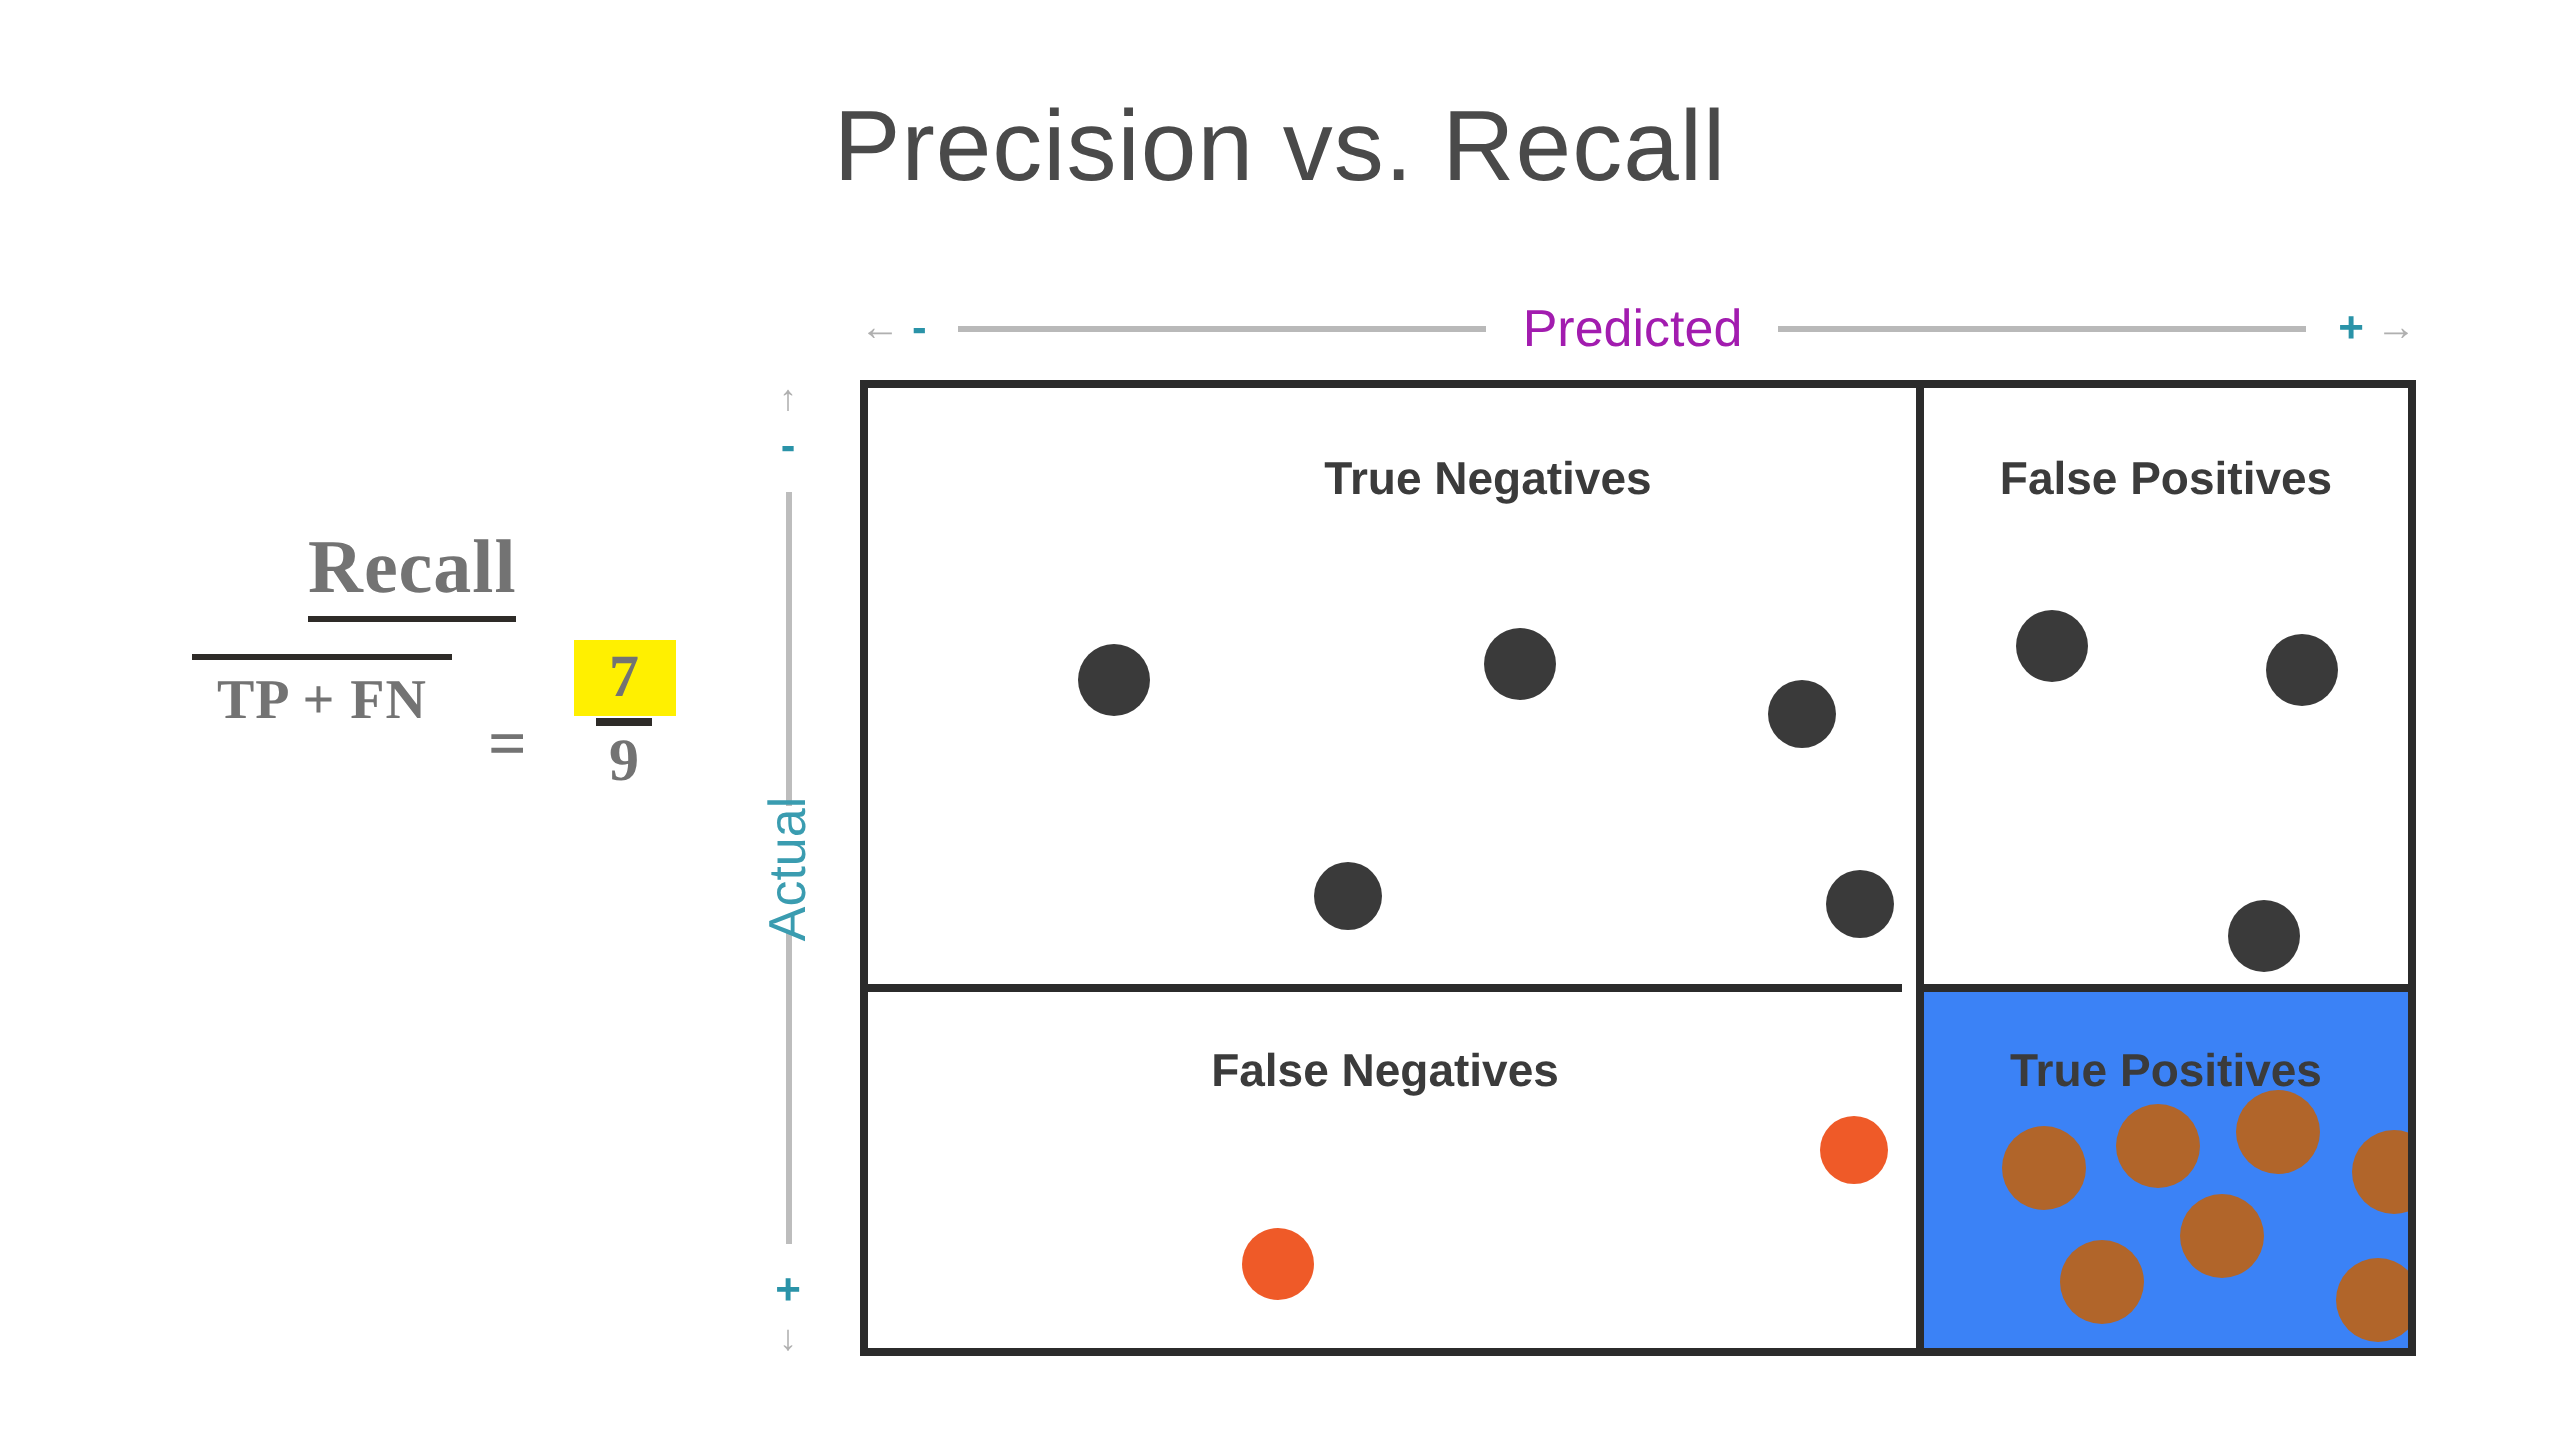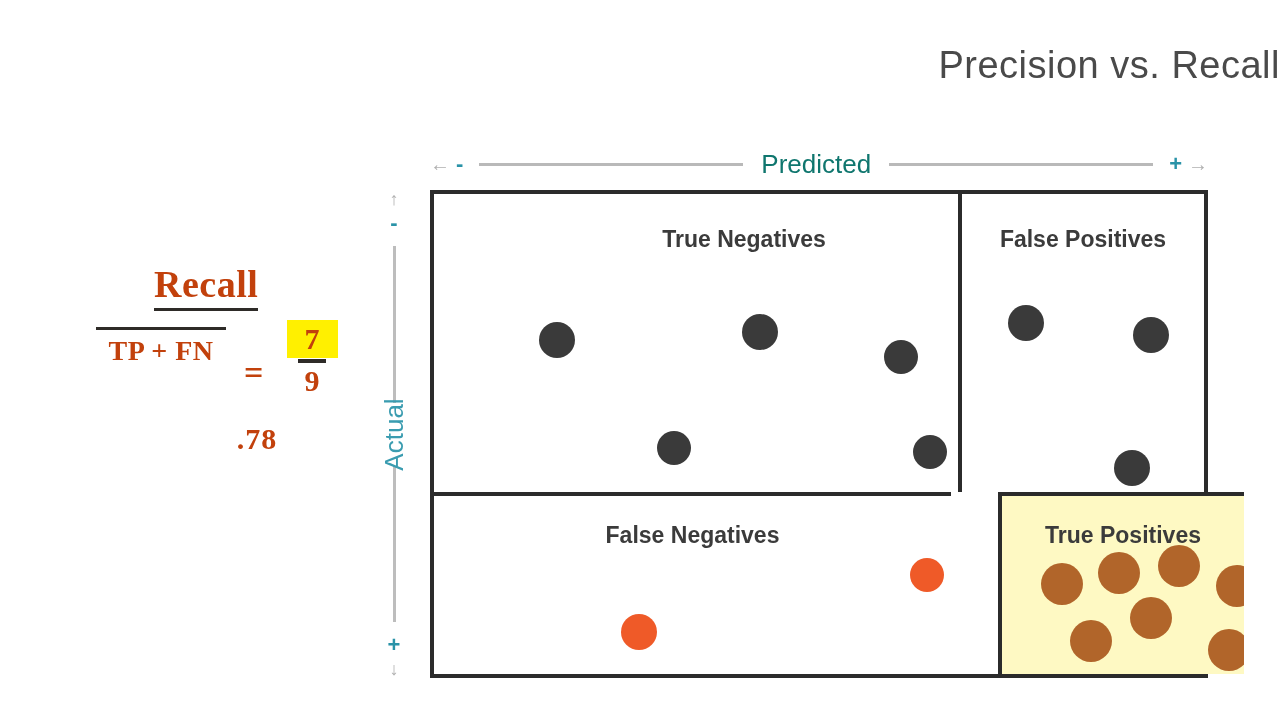--- a/index.html
+++ b/index.html
@@ -15,38 +15,38 @@
     overflow: hidden;
     font-family: "Liberation Sans", sans-serif;
   }
 
   
   #title {
     position: absolute;
     left: 0;
     top: 44px;
     width: 1280px;
-    text-align: right;
+    text-align: center;
     font-family: "Liberation Sans", sans-serif;
     font-weight: 300;
-    font-size: 38px;
+    font-size: 50px;
     letter-spacing: 0.5px;
     color: #4a4a4a;
     white-space: nowrap;
   }
 
   
   #formula {
     position: absolute;
     left: 92px;
     top: 262px;
     width: 260px;
     height: 210px;
     font-family: "Liberation Serif", serif;
-    color: #c2410c;
+    color: #737373;
   }
   #formula-heading {
     position: absolute;
     left: 62px;
     top: 0px;
     font-size: 38px;
     font-weight: bold;
     letter-spacing: 0.5px;
     border-bottom: 3px solid #2e2b28;
     padding-bottom: 2px;
@@ -147,21 +147,21 @@
     flex: 0 0 auto;
     padding: 0 6px;
   }
   .ax-rule {
     height: 3px;
     background: #b9b9b9;
     flex: 1 1 auto;
     margin: 0 10px;
   }
   .ax-label {
-    color: #0f766e;
+    color: #a21caf;
     font-size: 26px;
     font-weight: 400;
     flex: 0 0 auto;
     padding: 0 8px;
     white-space: nowrap;
   }
 
   
   #axis-actual {
     position: absolute;
@@ -263,21 +263,20 @@
     <div id="equals">=</div>
 
     <div id="frac-right">
       <div>
         <span id="frac-right-num" style="background: rgb(255, 240, 0);">7</span>
       </div>
       <div id="frac-right-bar"></div>
       <div id="frac-right-den">9</div>
     </div>
 
-    <div id="result">.78</div>
   </div>
 
   <div id="axis-predicted">
     <span class="ax-arrow">←</span>
     <span class="ax-sign">-</span>
     <span class="ax-rule"></span>
     <span class="ax-label">Predicted</span>
     <span class="ax-rule"></span>
     <span class="ax-sign">+</span>
     <span class="ax-arrow">→</span>
@@ -316,21 +315,21 @@
     </div>
 
     <div class="cell" id="cell-fn">
       <div class="cell-label">False Negatives</div>
       <div class="dots">
           <div class="dot" style="left: 476px; top: 62px; width: 34px; height: 34px; background: rgb(239, 90, 40);"></div>
           <div class="dot" style="left: 187px; top: 118px; width: 36px; height: 36px; background: rgb(239, 90, 40);"></div>
         </div>
     </div>
 
-    <div class="cell" id="cell-tp" style="background: #fef9c3; margin-left: 40px;">
+    <div class="cell" id="cell-tp" style="background: #3b82f6;">
       <div class="cell-label">True Positives</div>
       <div class="dots">
           <div class="dot" style="left: 39px; top: 67px; width: 42px; height: 42px; background: rgb(177, 101, 42);"></div>
           <div class="dot" style="left: 96px; top: 56px; width: 42px; height: 42px; background: rgb(177, 101, 42);"></div>
           <div class="dot" style="left: 156px; top: 49px; width: 42px; height: 42px; background: rgb(177, 101, 42);"></div>
           <div class="dot" style="left: 214px; top: 69px; width: 42px; height: 42px; background: rgb(177, 101, 42);"></div>
           <div class="dot" style="left: 128px; top: 101px; width: 42px; height: 42px; background: rgb(177, 101, 42);"></div>
           <div class="dot" style="left: 68px; top: 124px; width: 42px; height: 42px; background: rgb(177, 101, 42);"></div>
           <div class="dot" style="left: 206px; top: 133px; width: 42px; height: 42px; background: rgb(177, 101, 42);"></div>
         </div>

